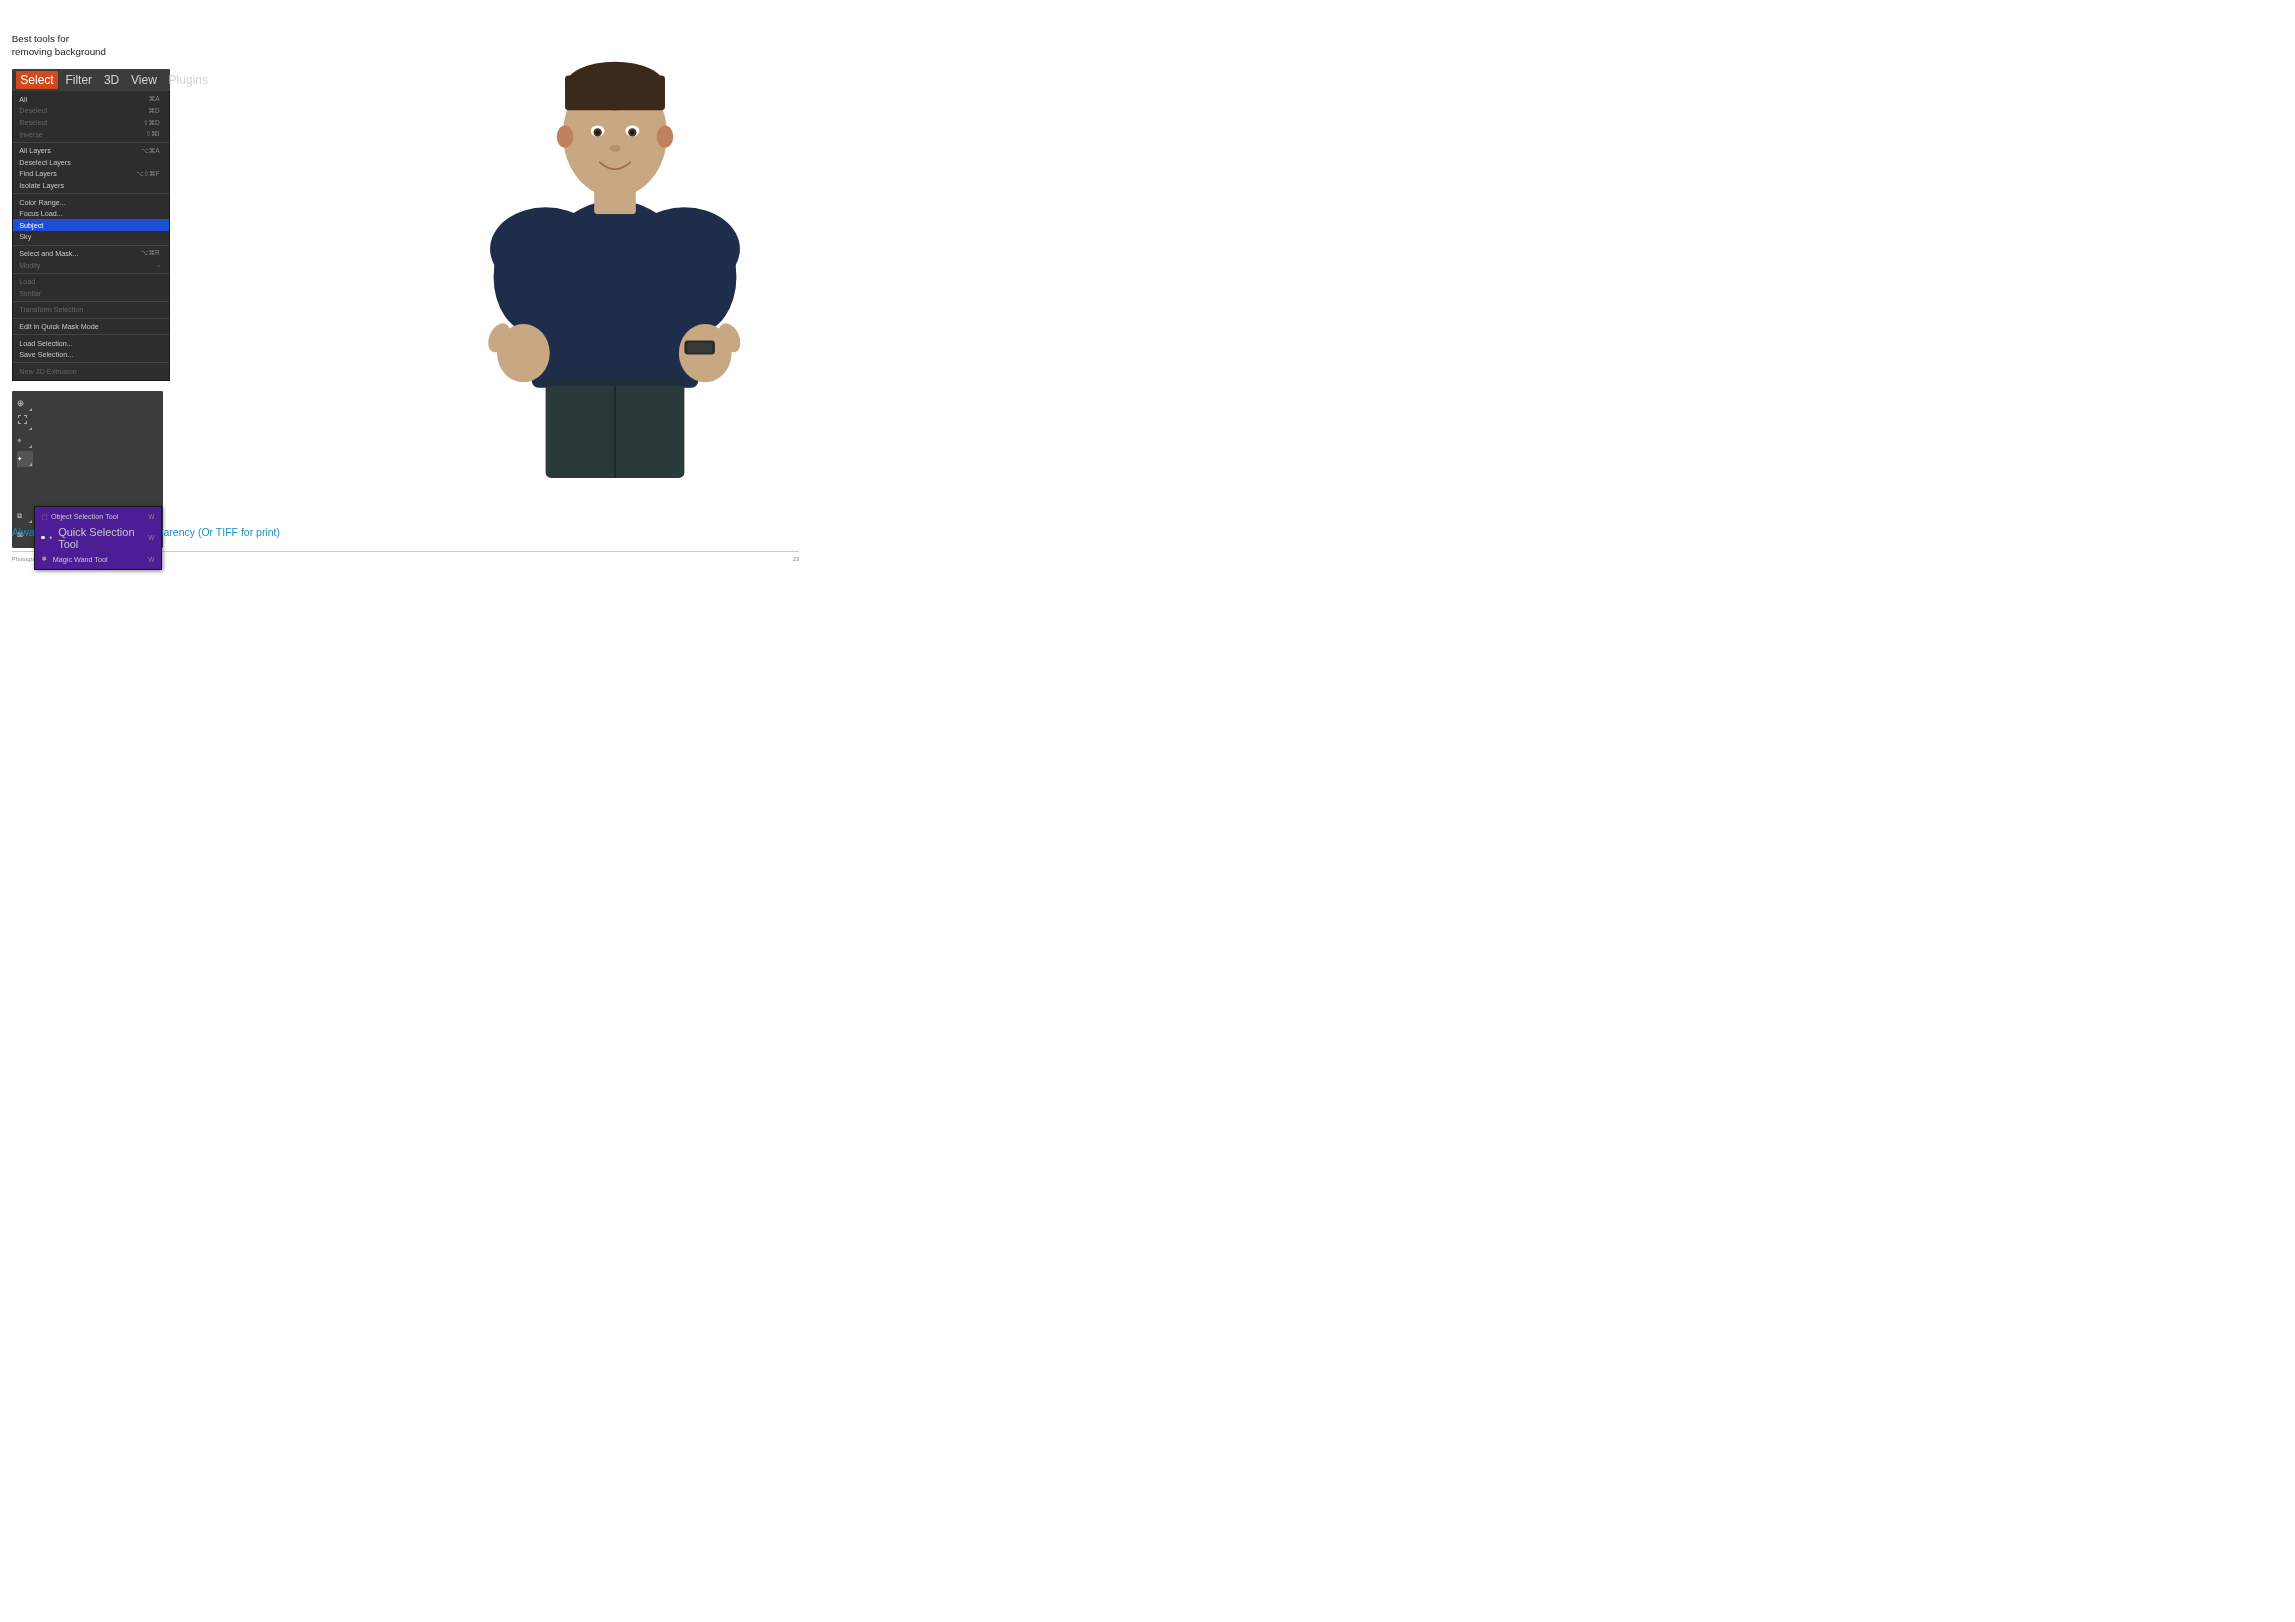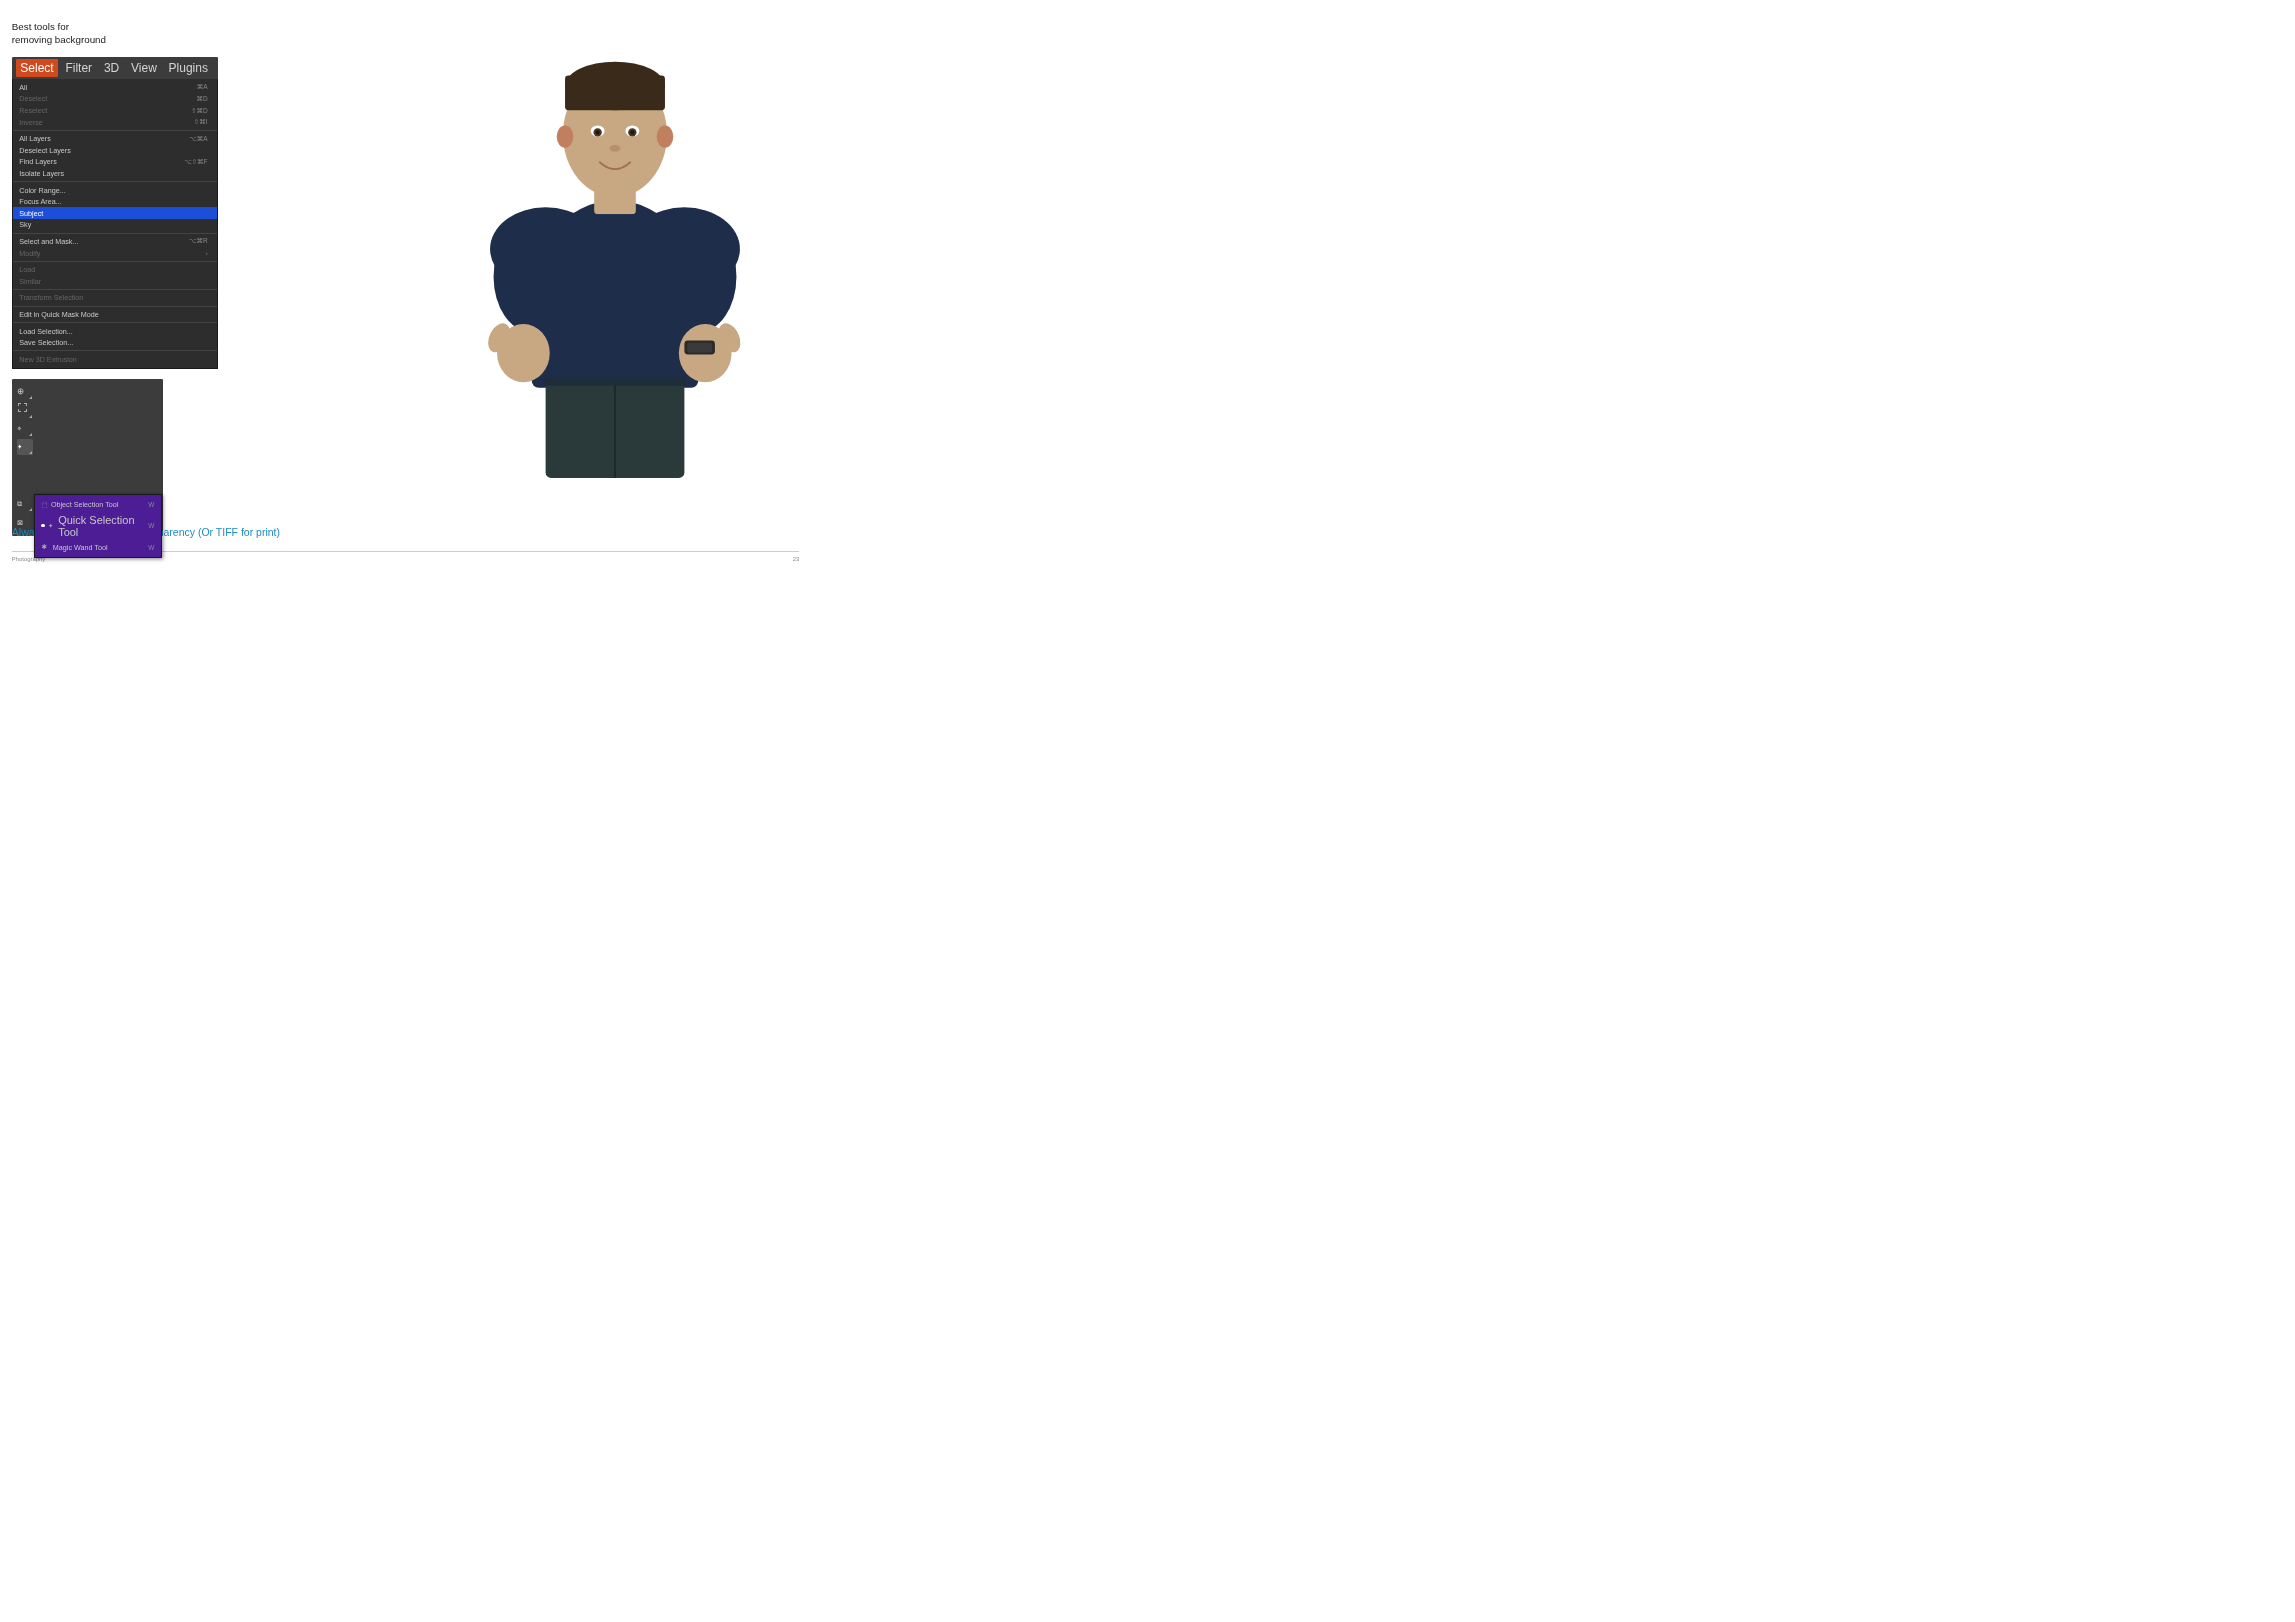--- a/index.html
+++ b/index.html
@@ -8,23 +8,23 @@
       min-height: 574px;
       background: #ffffff;
       font-family: -apple-system, BlinkMacSystemFont, 'Helvetica Neue', Arial, sans-serif;
       position: relative;
       overflow: hidden;
     }
 
     
     .left-panel {
       position: absolute;
-      top: 20px;
+      top: 32px;
       left: 11.8px;
-      width: 206px;
+      width: 158px;
     }
 
     .heading-text {
       font-size: 9.8px;
       font-weight: 400;
       color: #1a1a1a;
       line-height: 1.35;
       margin-bottom: 10.5px;
     }
 
@@ -278,21 +278,21 @@
     <div class="ps-dropdown-item">
       <span>Isolate Layers</span>
     </div>
 
     <hr class="ps-separator">
 
     <div class="ps-dropdown-item">
       <span>Color Range...</span>
     </div>
     <div class="ps-dropdown-item">
-      <span>Focus Area...</span>
+      <span>Focus Load...</span>
     </div>
     <div class="ps-dropdown-item highlighted">
       <span>Subject</span>
     </div>
     <div class="ps-dropdown-item">
       <span>Sky</span>
     </div>
 
     <hr class="ps-separator">
 

